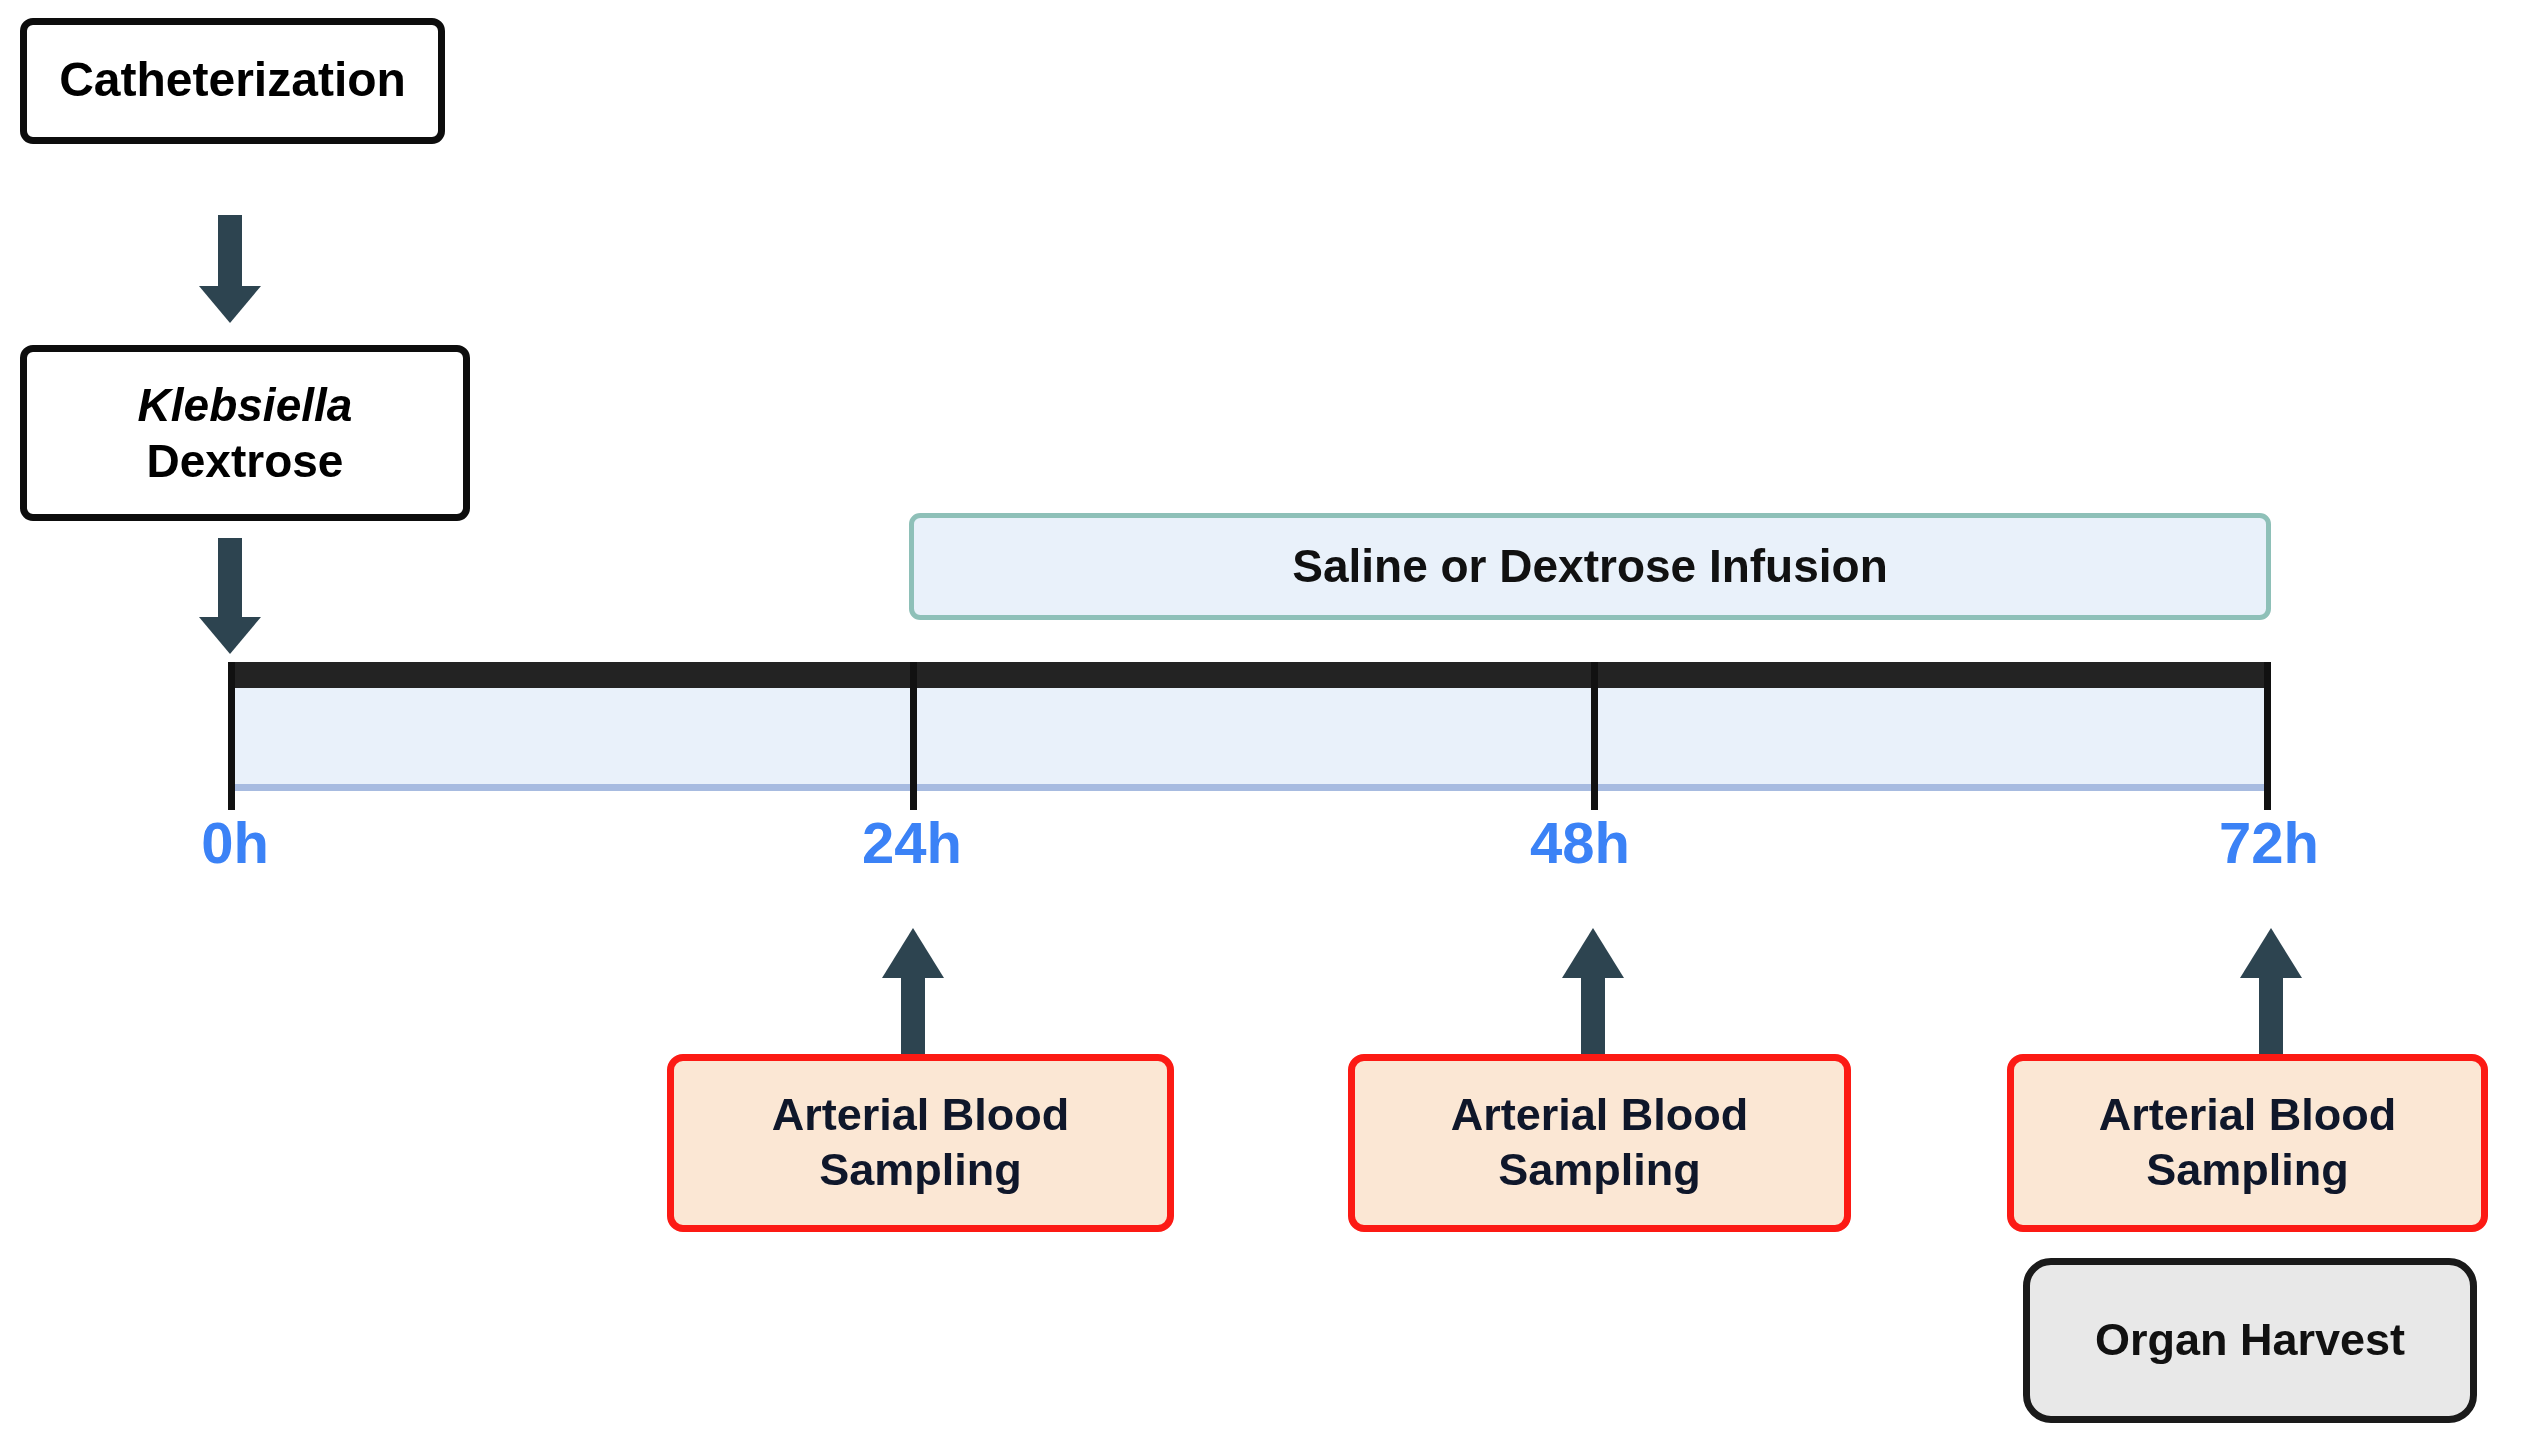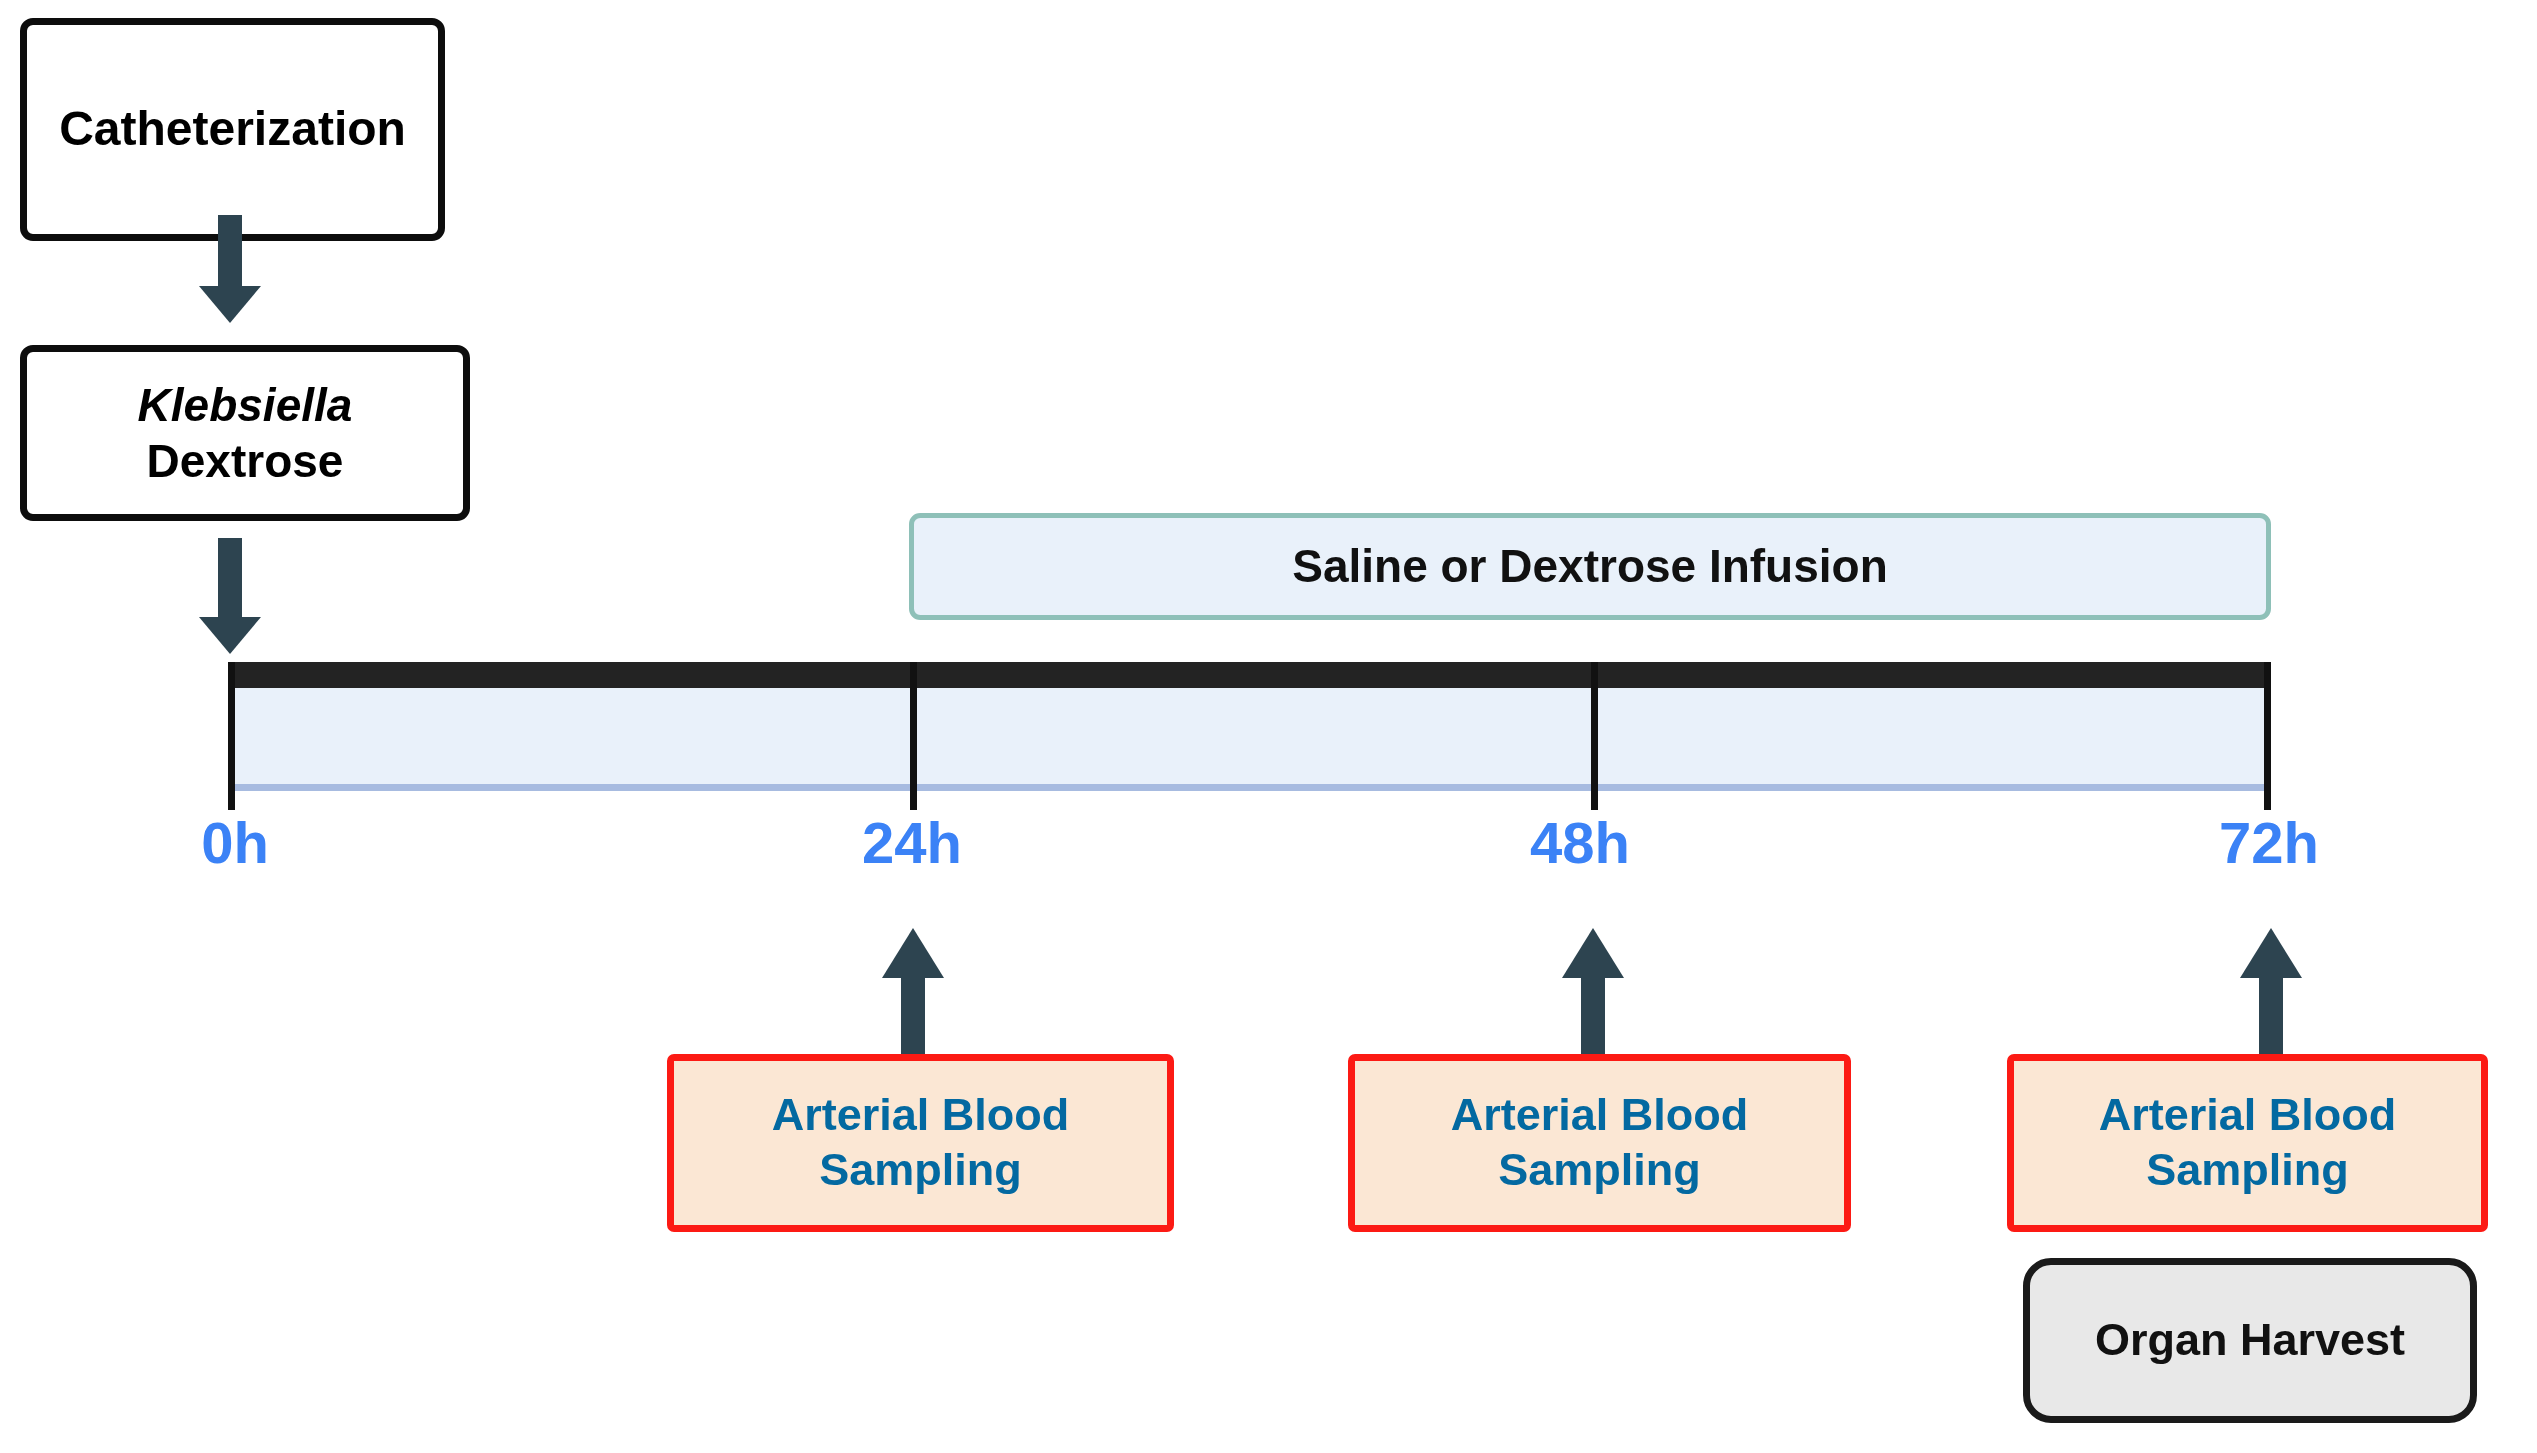--- a/index.html
+++ b/index.html
@@ -35,22 +35,22 @@
     background: #ffffff;
     border: 7.2px solid #0d0d0d;
     border-radius: 13px;
     color: #000000;
     font-weight: bold;
   }
 
   .box-sampling {
     background: #fbe7d4;
     border: 7.2px solid #fc1a14;
-    border-radius: 7px;
-    color: #0369a1;
+    border-radius: 16px;
+    color: #0f172a;
     font-weight: bold;
   }
 
   .box-harvest {
     background: #e8e8e8;
     border: 7.2px solid #1a1a1a;
     border-radius: 28px;
     color: #111111;
     font-weight: bold;
   }
@@ -62,21 +62,21 @@
     color: #111111;
     font-weight: bold;
   }
 
   .line-wrap { display: block; }
   .italic-line { font-style: italic; display: block; }
 
   
   #catheterization-box {
     left: 20px;  top: 17.6px;
-    width: 425px; height: 223px;
+    width: 425px; height: 126px;
     font-size: 48px;
   }
   #klebsiella-box {
     left: 20px;  top: 345px;
     width: 450px; height: 176px;
     font-size: 46px;
     flex-direction: column;
   }
   #infusion-box {
     left: 909px; top: 513px;

